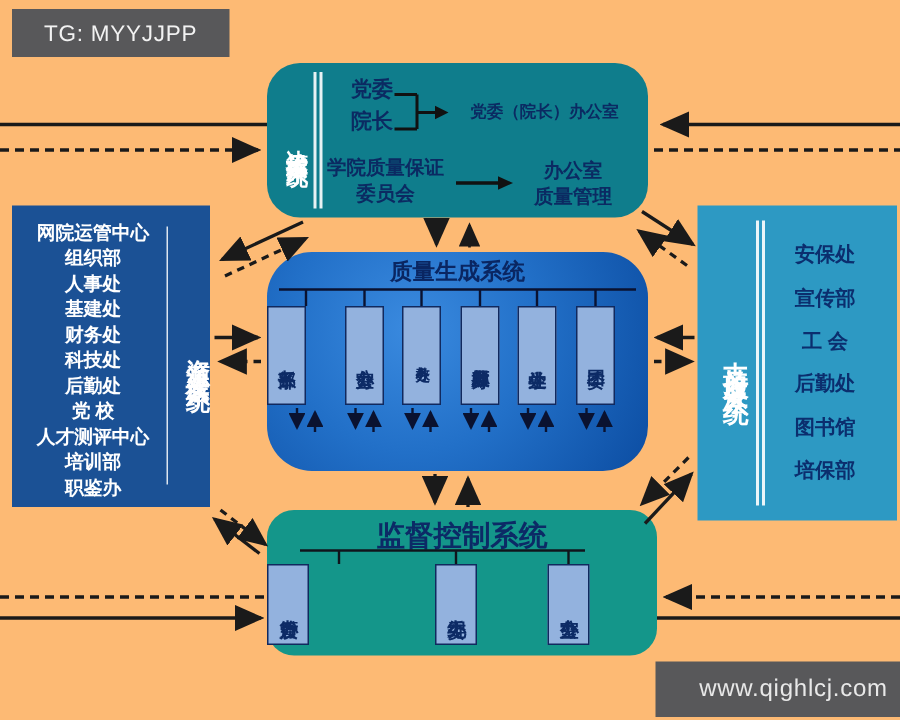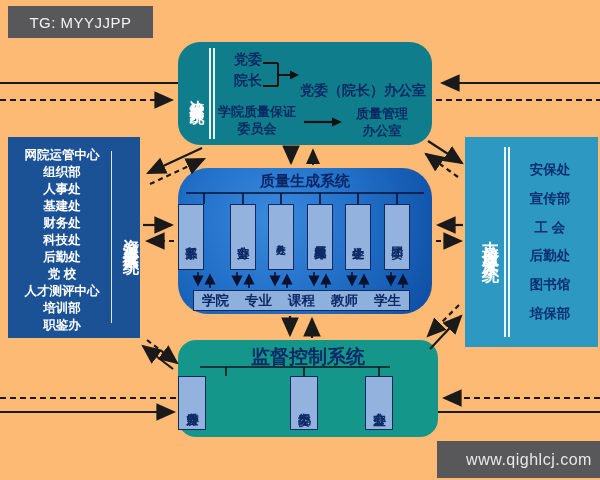--- a/index.html
+++ b/index.html
@@ -17,21 +17,21 @@
   .tag-br{left:437px;top:441px;width:184px;height:37px;font-size:16px;color:#e8e8e8;}
 
   
   .decision{left:178px;top:42px;width:254px;height:103px;background:#0f7d8c;border-radius:22px;
             color:#0b2a62;font-weight:bold;}
   .d-vtitle{left:8px;top:5px;height:94px;width:20px;color:#fff;font-size:14.5px;letter-spacing:2px;
             display:flex;justify-content:center;}
   .d-sep1{left:31px;top:6px;width:1.5px;height:91px;background:rgba(255,255,255,.9);}
   .d-sep2{left:35px;top:6px;width:1.5px;height:91px;background:rgba(255,255,255,.9);}
   .d-src1{left:40px;top:7px;width:44px;text-align:right;font-size:14px;line-height:21px;}
-  .d-tgt1{left:118px;top:40px;width:134px;text-align:center;font-size:14px;white-space:nowrap;}
+  .d-tgt1{left:118px;top:25px;width:134px;text-align:center;font-size:11px;white-space:nowrap;}
   .d-src2{left:32px;top:61px;width:94px;text-align:center;font-size:13px;line-height:17px;}
   .d-tgt2{left:166px;top:63px;width:76px;text-align:center;font-size:13px;line-height:17px;}
 
   
   .resource{left:8px;top:137px;width:132px;height:201px;background:#1b5195;}
   .res-list{left:4px;top:10px;width:100px;height:181px;display:flex;flex-direction:column;
             justify-content:space-between;align-items:center;color:#fff;font-weight:bold;font-size:12.5px;}
   .res-sep{left:103px;top:14px;width:1px;height:172px;background:rgba(255,255,255,.85);}
   .res-title{left:107px;top:26px;height:150px;width:26px;color:#fff;font-size:16px;font-weight:bold;
              letter-spacing:4px;display:flex;justify-content:center;}
@@ -141,22 +141,22 @@
     <div class="abs d-tgt1">党委（院长）办公室</div>
     <div class="abs d-src2">
       <div>学院质量保证</div>
       <div>委员会</div>
     </div>
     <svg class="abs" style="left:126px;top:74px;" width="40" height="12" viewBox="0 0 40 12">
       <path d="M0,6 H28" stroke="#111" stroke-width="2.2" fill="none"></path>
       <polygon points="28,1.5 38,6 28,10.5" fill="#111"></polygon>
     </svg>
     <div class="abs d-tgt2">
+      <div>办公室</div>
       <div>质量管理</div>
-      <div>办公室</div>
     </div>
   </div>
 
   <div class="box resource">
     <div class="abs res-list">
       <span>网院运管中心</span>
       <span>组织部</span>
       <span>人事处</span>
       <span>基建处</span>
       <span>财务处</span>
@@ -215,27 +215,20 @@
       </div>
     <div class="qcol">
       <span class="qcol-label vtext">学生处</span>
       </div>
     <div class="qcol">
       <span class="qcol-label vtext">团委</span>
       </div>
     <div class="qcol">
       <span class="qcol-label vtext">各系部</span>
       </div>
-    <div class="abs qbar">
-      <span>学院</span>
-      <span>专业</span>
-      <span>课程</span>
-      <span>教师</span>
-      <span>学生</span>
-    </div>
   </div>
 
   <div class="box support">
     <div class="abs sup-title vtext">支持服务系统</div>
     <div class="abs sup-sep1"></div>
     <div class="abs sup-sep2"></div>
     <div class="abs sup-list">
       <span>安保处</span>
       <span>宣传部</span>
       <span>工  会</span>

